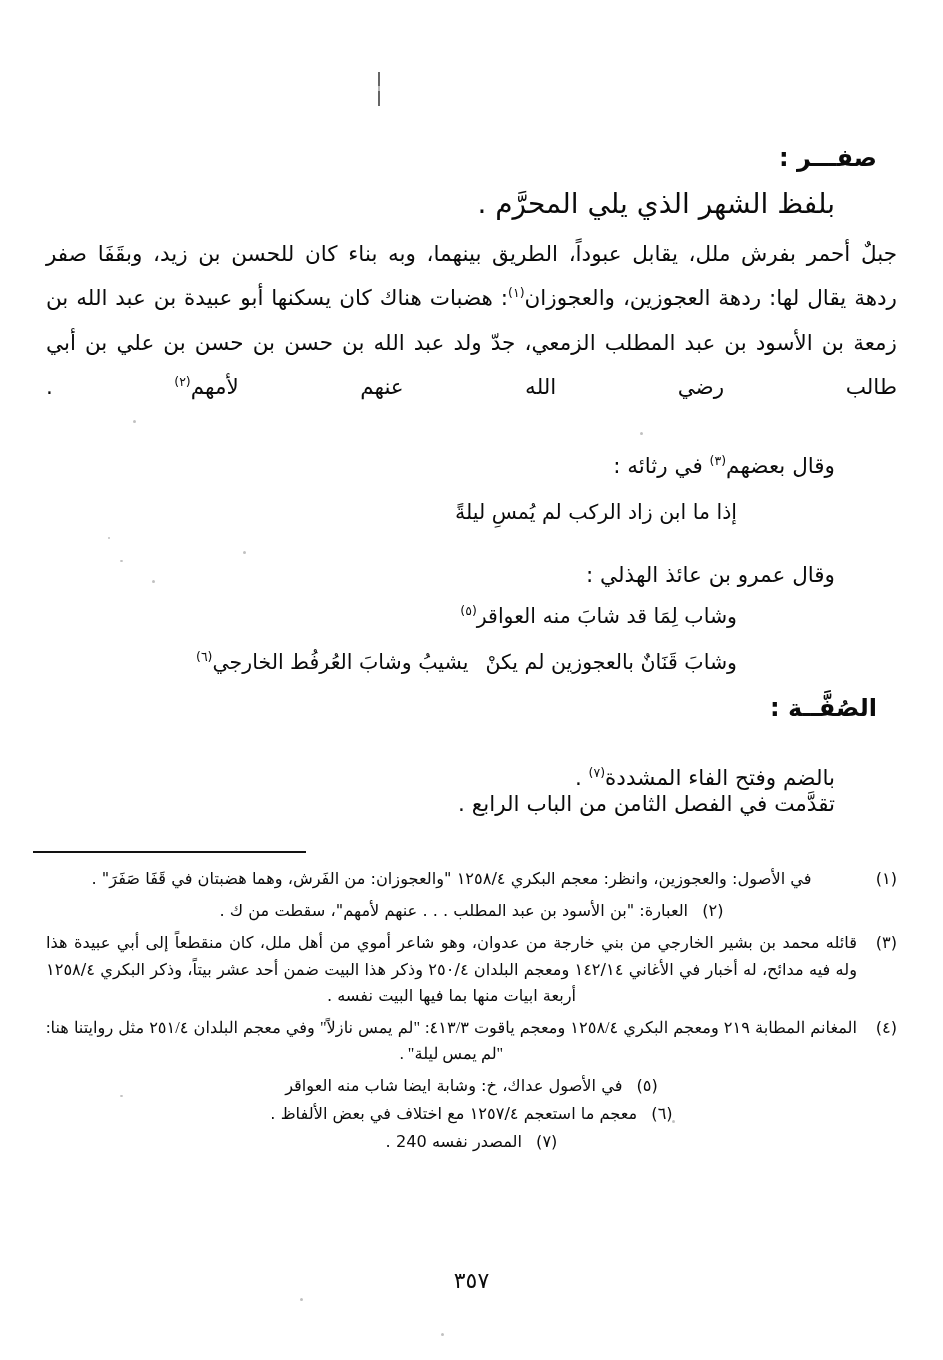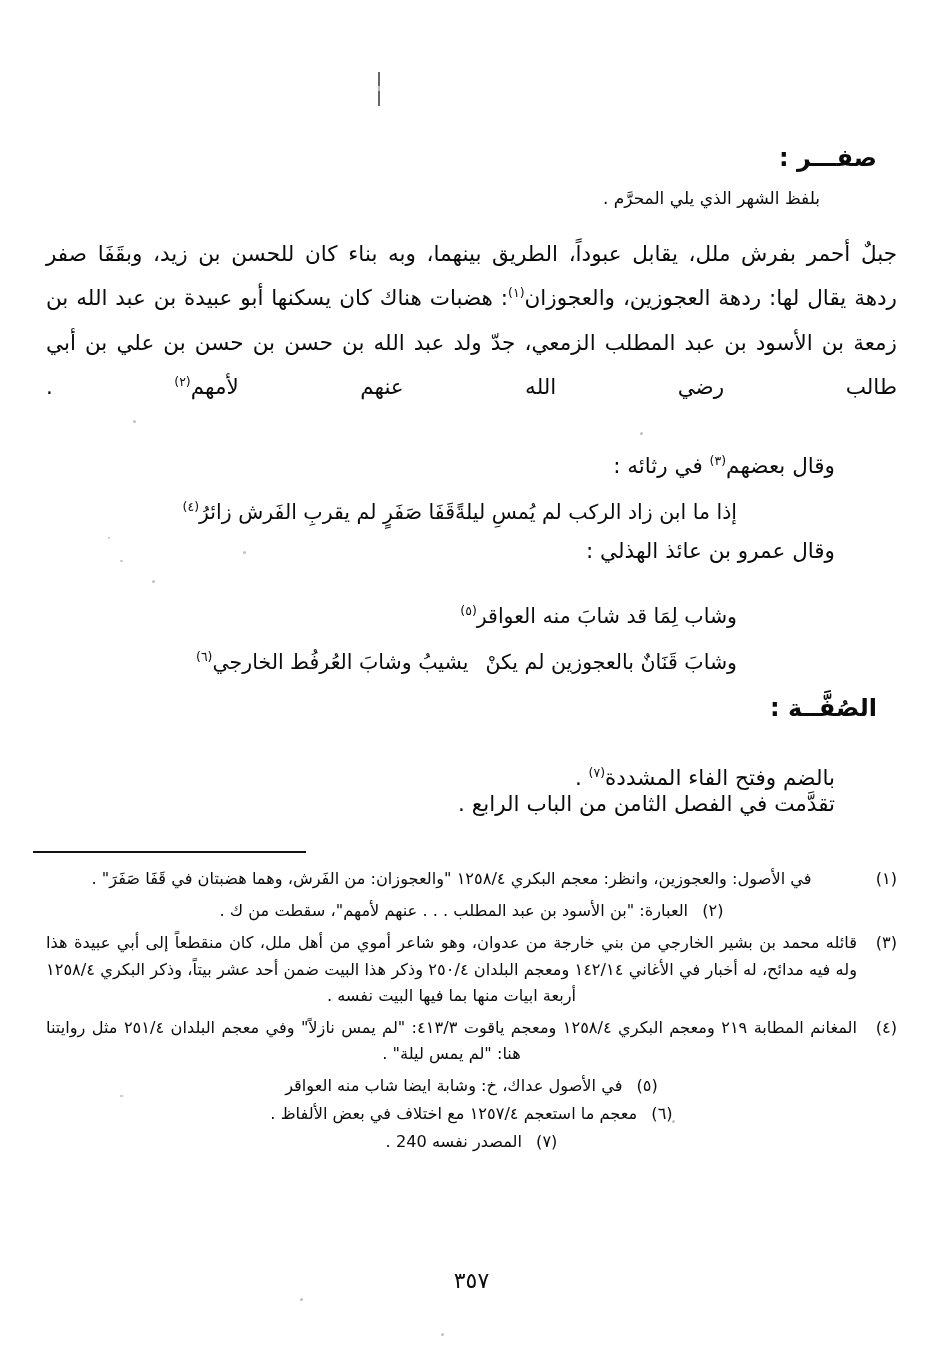--- a/index.html
+++ b/index.html
@@ -163,36 +163,35 @@
   <div class="speck" style="left:243px;top:551px;width:3px;height:3px;"></div>
   <div class="speck" style="left:640px;top:432px;width:3px;height:3px;"></div>
   <div class="speck" style="left:300px;top:1298px;width:3px;height:3px;"></div>
   <div class="speck" style="left:441px;top:1333px;width:3px;height:3px;"></div>
   <div class="speck" style="left:108px;top:537px;width:2px;height:2px;"></div>
   <div class="speck" style="left:672px;top:1120px;width:3px;height:3px;"></div>
   <div class="speck" style="left:120px;top:1095px;width:3px;height:2px;"></div>
 
   <div class="line heading" style="top:146px;right:66px;font-size:24px;">صفـــر :</div>
 
-  <div class="line" style="top:190px;right:123px;font-size:17px;">بلفظ الشهر الذي يلي المحرَّم .</div>
+  <div class="line" style="top:190px;right:108px;font-size:28px;">بلفظ الشهر الذي يلي المحرَّم .</div>
 
   <div class="para body-text" style="top:232px;right:46px;width:851px;">
     <span>جبلٌ أحمر بفرش ملل، يقابل عبوداً، الطريق بينهما، وبه بناء كان للحسن بن زيد، وبقَفَا صفر ردهة يقال لها: ردهة العجوزين، والعجوزان</span><sup class="fn">(١)</sup><span>: هضبات هناك كان يسكنها أبو عبيدة بن عبد الله بن زمعة بن الأسود بن عبد المطلب الزمعي، جدّ ولد عبد الله بن حسن بن حسن بن علي بن أبي طالب رضي الله عنهم لأمهم</span><sup class="fn">(٢)</sup><span> .</span>
   </div>
 
   <div class="line" style="top:455px;right:108px;font-size:21.5px;">
     <span>وقال بعضهم</span><sup class="fn">(٣)</sup><span> في رثائه :</span>
   </div>
 
   <div class="verse" style="top:500px;right:206px;left:196px;">
     <span class="hemistich-a">إذا ما ابن زاد الركب لم يُمسِ ليلةً</span>
-    <span class="hemistich-b"><span>قَفَا صَفَرٍ لم يقربِ الفَرش زائرُ</span><sup class="fn">(٤)</sup></span>
-  </div>
-
-  <div class="line" style="top:540px;right:108px;font-size:21.5px;">وقال عمرو بن عائذ الهذلي :</div>
+  </div>
+
+  <div class="line" style="top:564px;right:108px;font-size:21.5px;">وقال عمرو بن عائذ الهذلي :</div>
 
   <div class="verse" style="top:604px;right:206px;left:196px;">
     <span class="hemistich-b"><span>وشاب لِمَا قد شابَ منه العواقر</span><sup class="fn">(٥)</sup></span>
   </div>
 
   <div class="verse" style="top:650px;right:206px;left:196px;">
     <span class="hemistich-a">وشابَ قَنَانٌ بالعجوزين لم يكنْ</span>
     <span class="hemistich-b"><span>يشيبُ وشابَ العُرفُط الخارجي</span><sup class="fn">(٦)</sup></span>
   </div>
 
@@ -218,21 +217,21 @@
       <span class="fn-body">العبارة: "بن الأسود بن عبد المطلب . . . عنهم لأمهم"، سقطت من ك .</span>
     </div>
 
     <div class="fn-item indent-1" style="margin-top:6px;">
       <span class="fn-num">(٣)</span>
       <span class="fn-body just-all" style="text-align-last:center;">قائله محمد بن بشير الخارجي من بني خارجة من عدوان، وهو شاعر أموي من أهل ملل، كان منقطعاً إلى أبي عبيدة هذا وله فيه مدائح، له أخبار في الأغاني ١٤٢/١٤ ومعجم البلدان ٢٥٠/٤ وذكر هذا البيت ضمن أحد عشر بيتاً، وذكر البكري ١٢٥٨/٤ أربعة ابيات منها بما فيها البيت نفسه .</span>
     </div>
 
     <div class="fn-item indent-1" style="margin-top:6px;">
       <span class="fn-num">(٤)</span>
-      <span class="fn-body just-all" style="text-align-last:center;">المغانم المطابة ٢١٩ ومعجم البكري ١٢٥٨/٤ ومعجم ياقوت ٤١٣/٣: "لم يمس نازلاً" وفي معجم البلدان ٢٥١/٤ مثل روايتنا هنا: "لم يمس ليلة" .</span>
+      <span class="fn-body just-all" style="text-align-last:center;font-family:Liberation Serif, serif;">المغانم المطابة ٢١٩ ومعجم البكري ١٢٥٨/٤ ومعجم ياقوت ٤١٣/٣: "لم يمس نازلاً" وفي معجم البلدان ٢٥١/٤ مثل روايتنا هنا: "لم يمس ليلة" .</span>
     </div>
 
     <div class="fn-short" style="margin-top:5px;">
       <span class="fn-num">(٥)</span>
       <span class="fn-body">في الأصول عداك، خ: وشابة ايضا شاب منه العواقر</span>
     </div>
 
     <div class="fn-short">
       <span class="fn-num">(٦)</span>
       <span class="fn-body">معجم ما استعجم ١٢٥٧/٤ مع اختلاف في بعض الألفاظ .</span>

